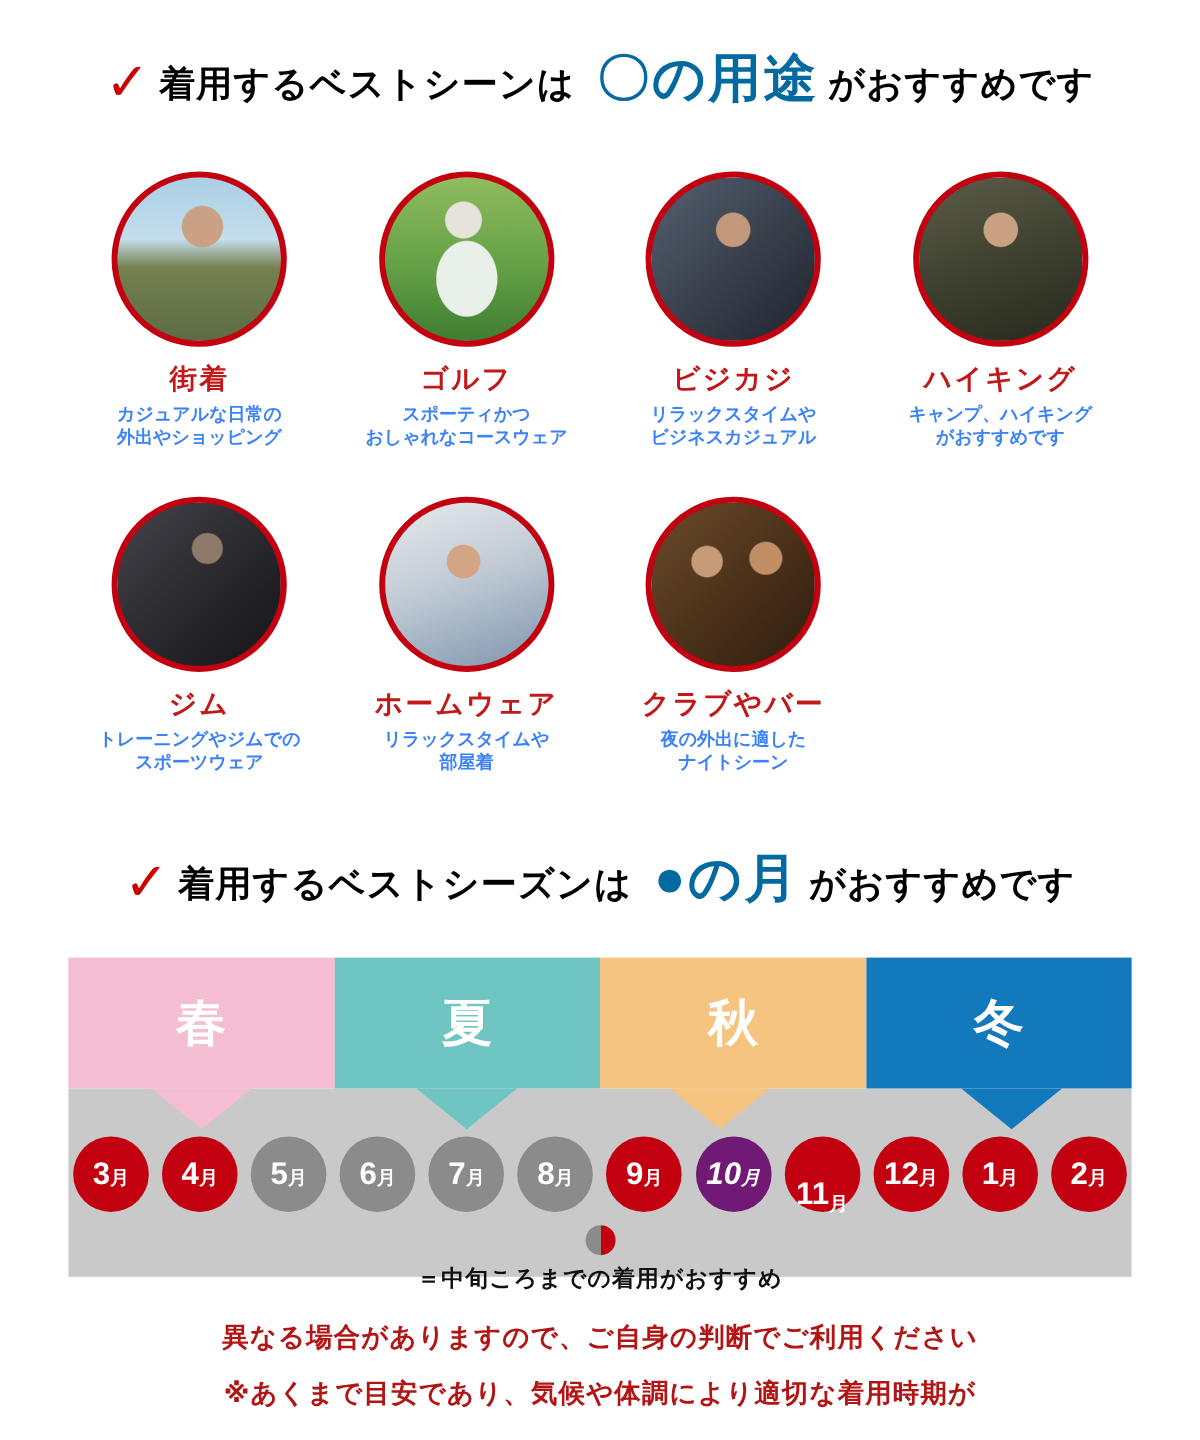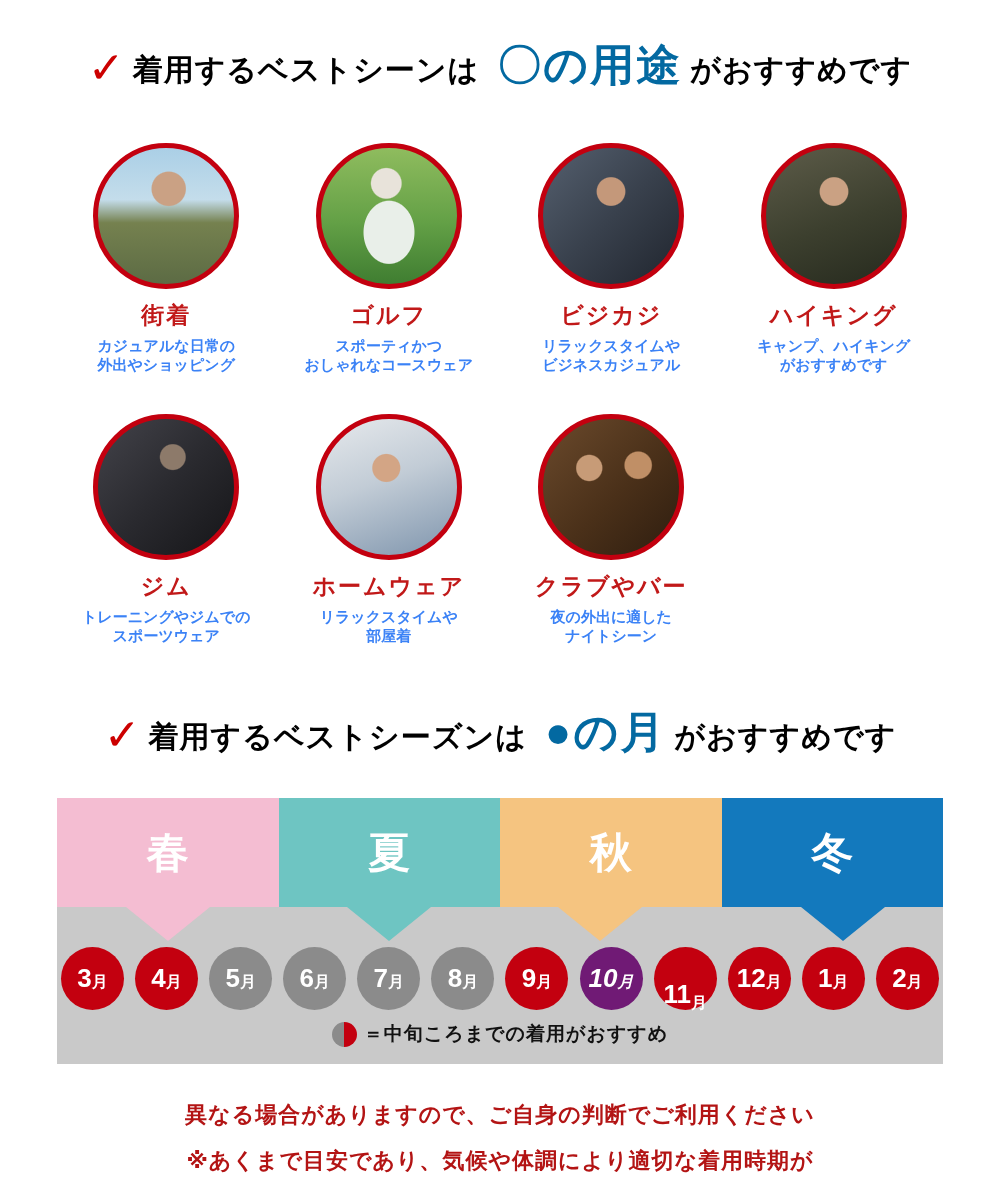--- a/index.html
+++ b/index.html
@@ -36,21 +36,21 @@
   .season-label{color:#fff;font-size:42px;}
   .pointer{position:absolute;top:100%;left:50%;transform:translateX(-50%);width:0;height:0;
     border-left:42px solid transparent;border-right:42px solid transparent;border-top:34px solid #000;z-index:2;}
   .season:nth-child(3) .pointer{left:45%;}
   .season:nth-child(4) .pointer{left:55%;}
   .band{background:#c9c9c9;padding:40px 4px 0;height:117px;box-sizing:content-box;}
   .months{display:flex;justify-content:space-between;}
   .month{width:63px;height:63px;border-radius:50%;color:#fff;display:flex;align-items:center;justify-content:center;}
   .month .num{font-size:26px;}
   .month .suffix{font-size:16px;transform:translateY(4px);}
-  .legend{display:flex;justify-content:center;align-items:center;gap:7px;margin-top:11px;}
+  .legend{display:flex;justify-content:center;align-items:center;gap:7px;margin-top:11px;flex-direction:column;}
   .legend-icon{width:25px;height:25px;border-radius:50%;background:linear-gradient(90deg,#8b8b8b 0 50%,#c3000f 50% 100%);}
   .legend-text{font-size:19px;color:#111;letter-spacing:1px;}
   
   .footer{margin-top:28px;text-align:center;color:#b31414;font-size:22px;line-height:46px;letter-spacing:1px;}
 </style>
 </head>
 <body>
 
 <div class="page">
 

